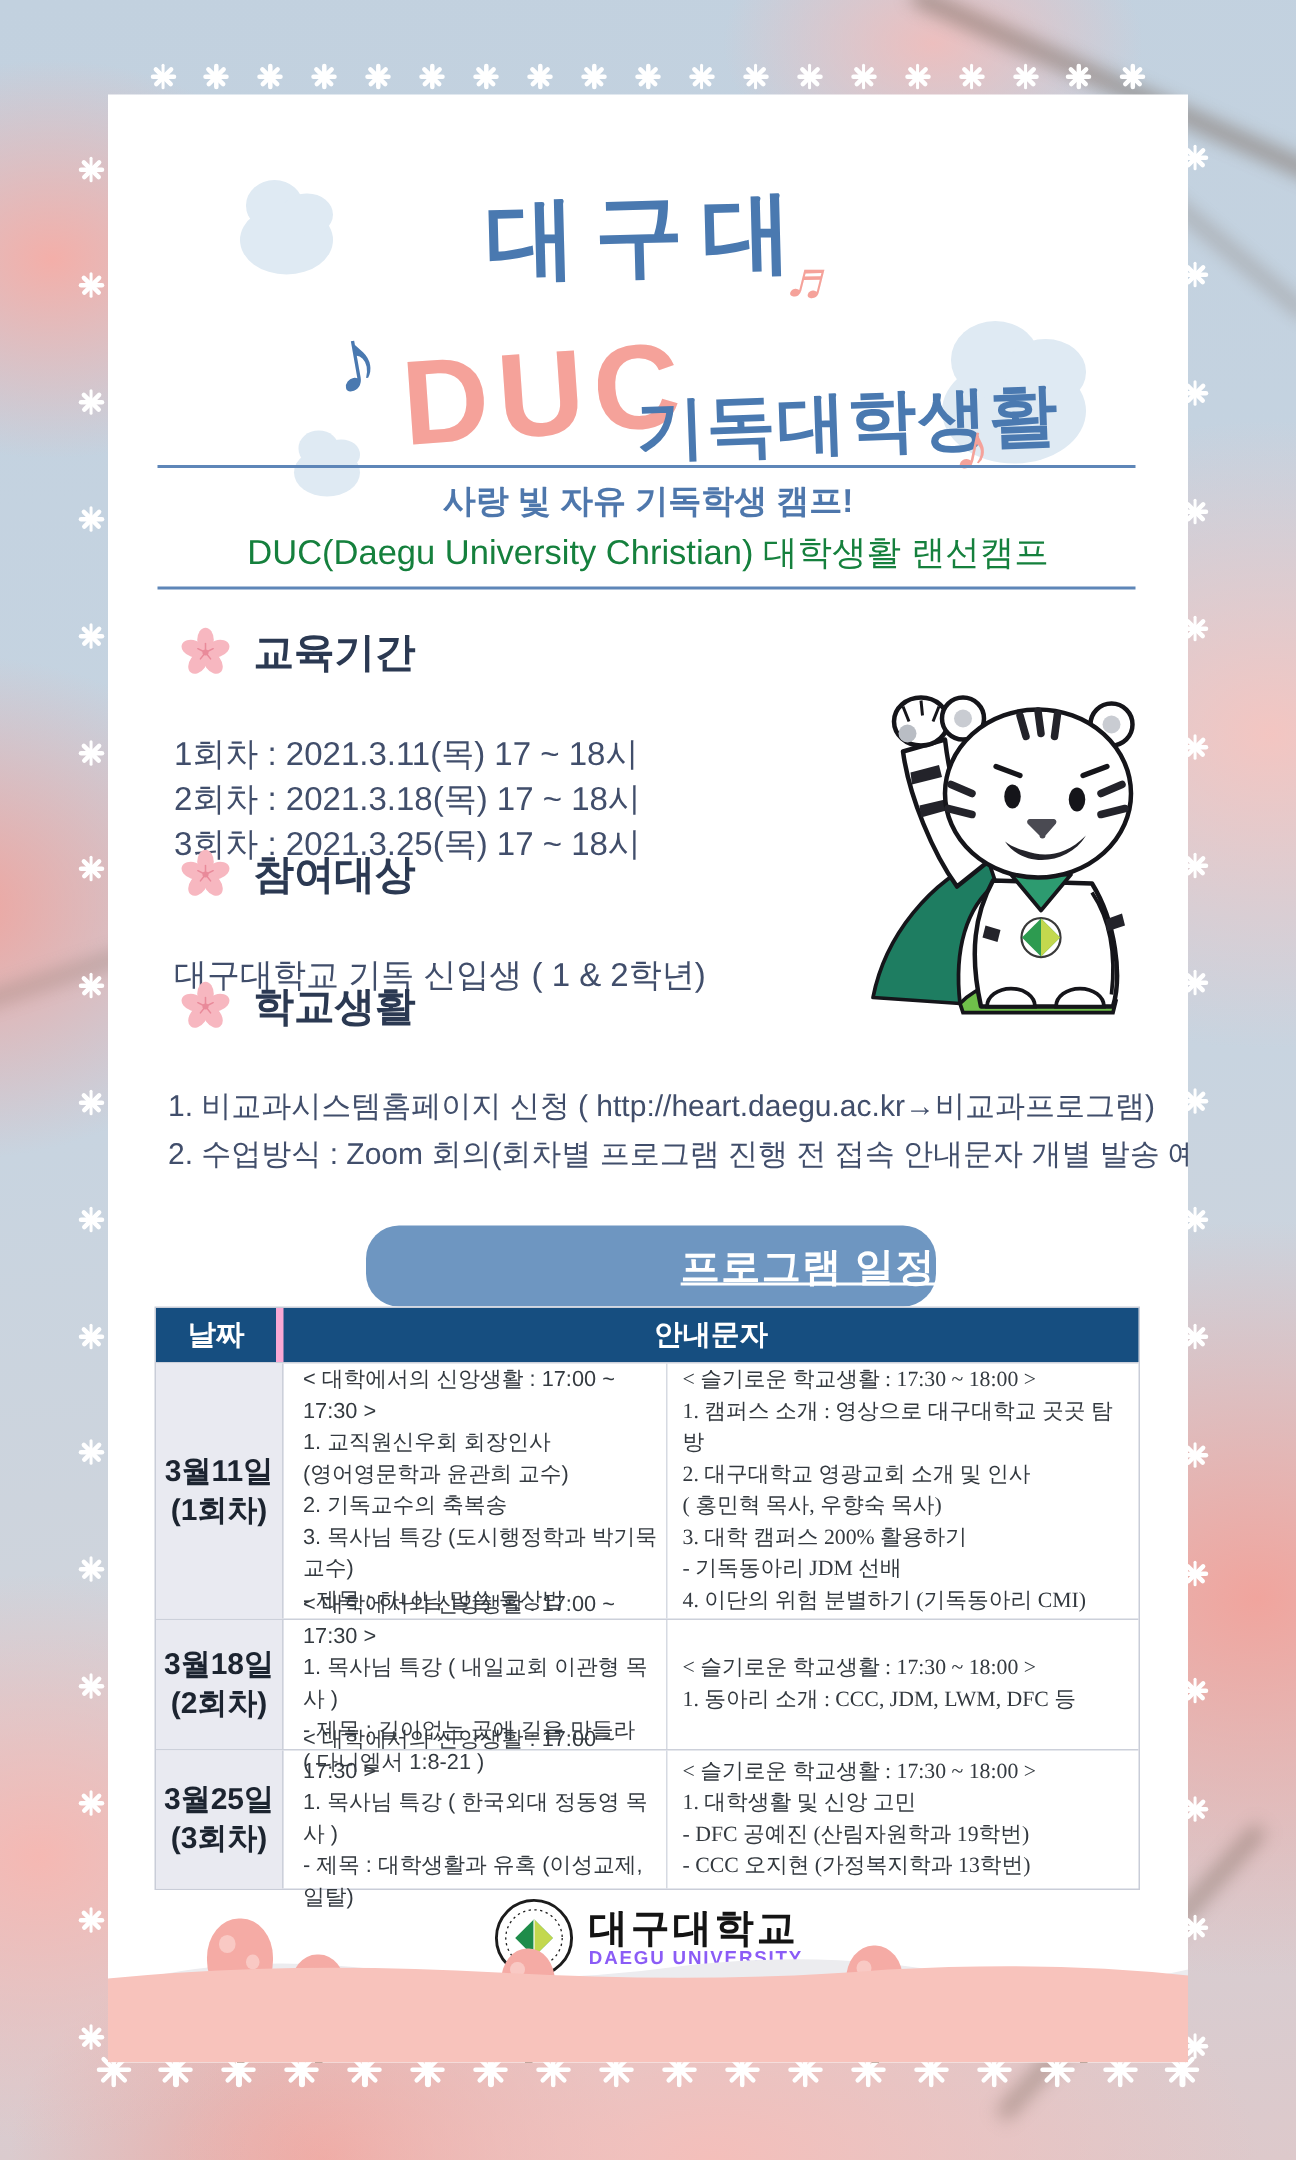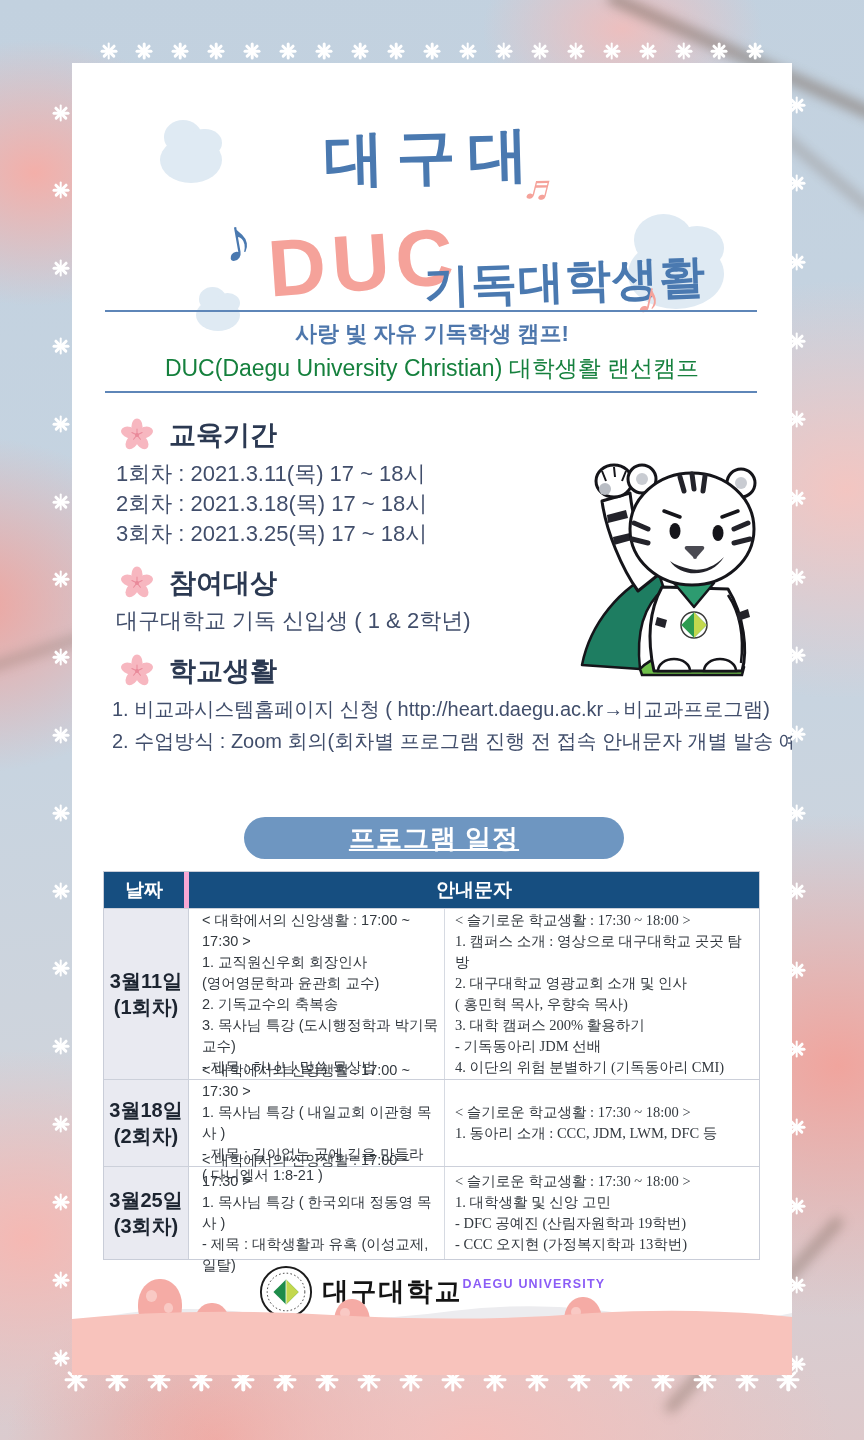--- a/index.html
+++ b/index.html
@@ -63,50 +63,50 @@
   .divider.d1{top:247px;} .divider.d2{top:328px;}
   .sub1{position:absolute;left:0;right:0;top:256px;text-align:center;font-size:22px;font-weight:700;color:#4e77ac;font-style:italic;font-style:normal;}
   .sub2{position:absolute;left:0;right:0;top:290px;text-align:center;font-size:23px;font-weight:500;color:#15803d;}
 
   
   .sec-heading{position:absolute;display:flex;align-items:center;gap:15px;font-size:27px;font-weight:700;color:#2b3952;}
   .sec-heading .blossom{width:34px;height:34px;flex:0 0 auto;}
   .h-period{left:48px;top:354px;}
   .h-target{left:48px;top:502px;}
   .h-apply{left:48px;top:590px;}
-  .body-text{position:absolute;color:#414e6b;white-space:pre-line;}
+  .body-text{position:absolute;color:#414e6b;white-space:pre-line;margin-top:29px;}
   .period-items{left:44px;top:396px;font-size:22px;line-height:30px;}
   .target-body{left:44px;top:543px;font-size:22px;}
   .apply-items{left:40px;top:630px;font-size:20px;line-height:32px;white-space:pre;}
 
   .mascot{position:absolute;left:470px;top:356px;width:235px;height:262px;}
 
   
-  .pill{position:absolute;left:172px;top:754px;width:380px;height:42px;background:#6e96c1;border-radius:22px;
-    display:flex;align-items:center;justify-content:center;}
+  .pill{position:absolute;left:172px;top:754px;width:380px;height:54px;background:#6e96c1;border-radius:22px;
+    display:flex;align-items:center;justify-content:flex-end;}
   .pill span{color:#fff;font-size:26px;font-weight:700;text-decoration:underline;letter-spacing:1px;}
 
   
   .schedule{position:absolute;left:31px;top:808px;width:657px;background:#fff;border:1px solid #c9cdd8;box-sizing:border-box;}
   .sched-header{display:flex;height:36px;background:#164e80;color:#fff;font-weight:700;font-size:19px;}
   .sched-header .hd{display:flex;align-items:center;justify-content:center;}
   .hd-date{width:85px;border-right:5px solid #f9a8d4;box-sizing:border-box;}
   .hd-prog{flex:1;}
   .sched-row{display:flex;border-top:1px solid #ccd0da;}
   .row-1{height:170px;} .row-2{height:86px;} .row-3{height:92px;}
   .cell-date{width:85px;background:#e9eaf1;display:flex;flex-direction:column;justify-content:center;align-items:center;
     font-weight:700;font-size:20px;color:#1c2430;border-right:1px solid #ccd0da;box-sizing:border-box;line-height:1.3;}
   .cell-left{width:256px;border-right:1px solid #d6dae2;box-sizing:border-box;padding:6px 4px 6px 13px;}
   .cell-right{flex:1;padding:6px 4px 6px 10px;font-family:Liberation Serif, serif;}
   .cell-left,.cell-right{font-size:14.5px;line-height:1.45;color:#33393f;white-space:pre-line;
     display:flex;flex-direction:column;justify-content:center;}
 
   
   .logo{position:absolute;left:0;right:0;top:1202px;display:flex;justify-content:center;align-items:center;gap:10px;}
-  .logo-text{display:flex;flex-direction:row;line-height:1.05;}
+  .logo-text{display:flex;flex-direction:column;line-height:1.05;}
   .logo-kr{font-size:26px;font-weight:800;color:#141414;letter-spacing:2px;}
   .logo-en{font-size:12.5px;font-weight:700;color:#8b5cf6;letter-spacing:1.2px;}
 
   
   .hill-gray{position:absolute;left:0;bottom:28px;width:720px;height:62px;}
   .band-pink{position:absolute;left:0;bottom:0;width:720px;height:72px;z-index:3;}
   .tree{position:absolute;z-index:2;display:flex;flex-direction:column;align-items:center;}
   .foliage{background:#f5aba5;border-radius:48%;position:relative;}
   .foliage::before,.foliage::after{content:"";position:absolute;background:#f9c9c4;border-radius:50%;}
   .foliage::before{width:26%;height:22%;left:18%;top:20%;}

